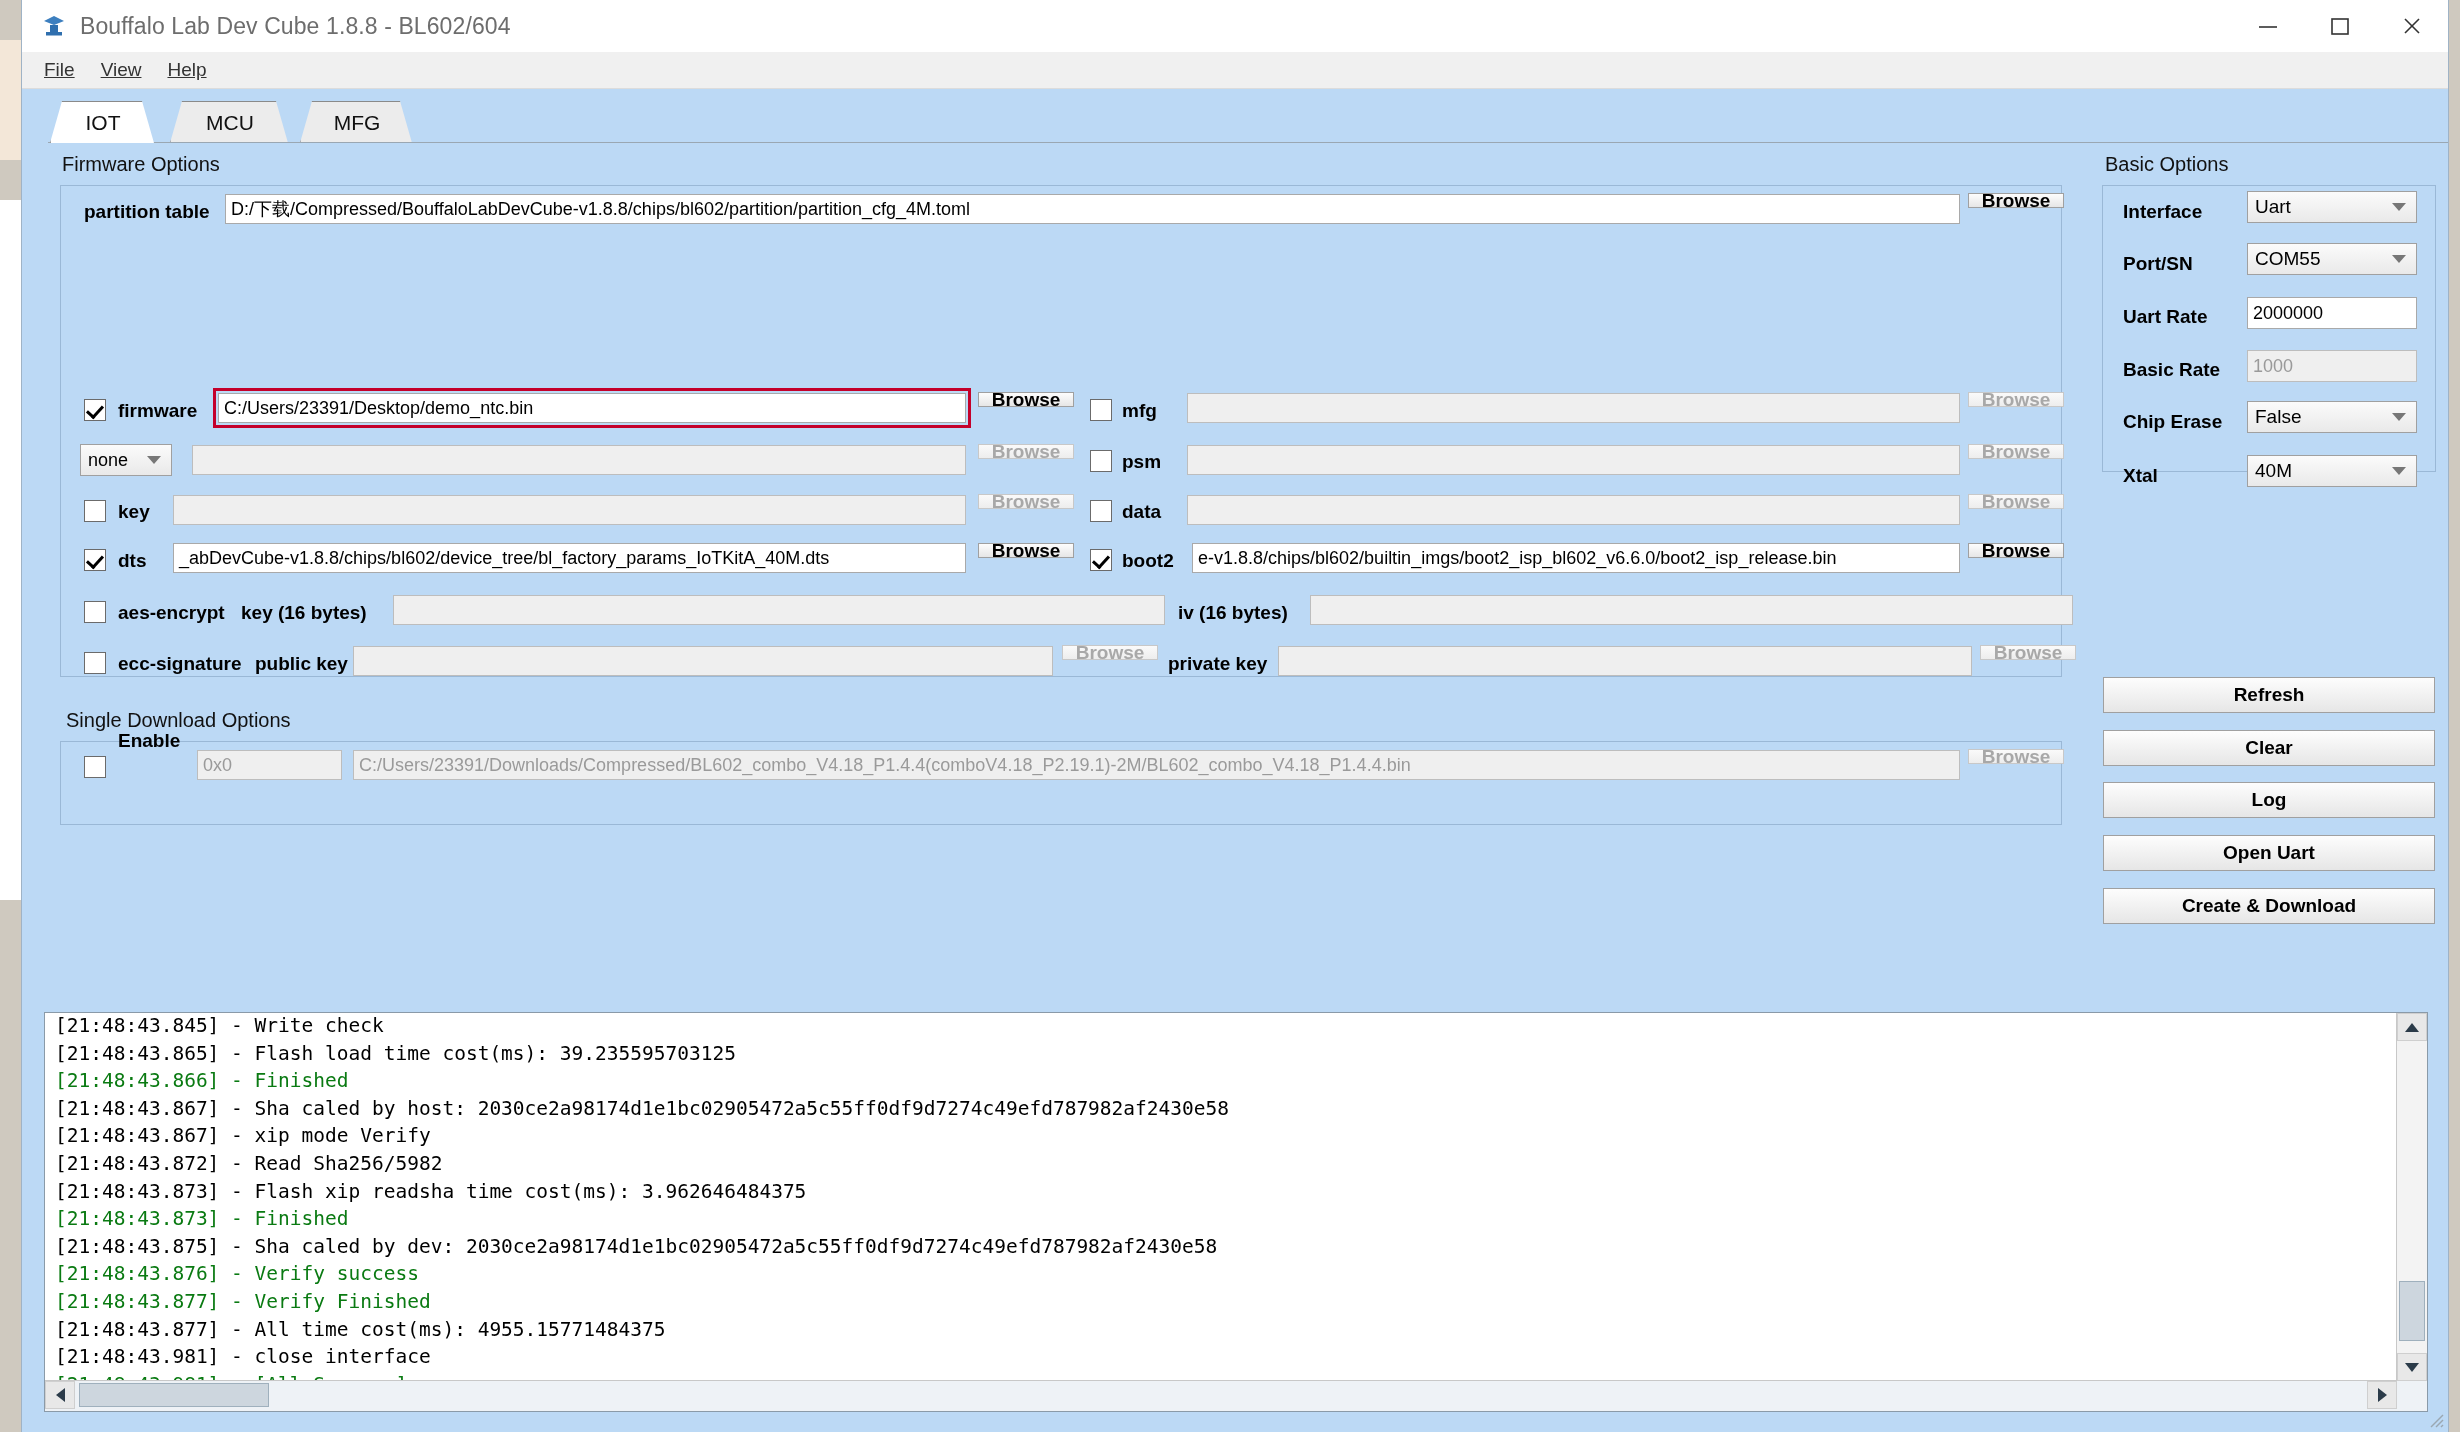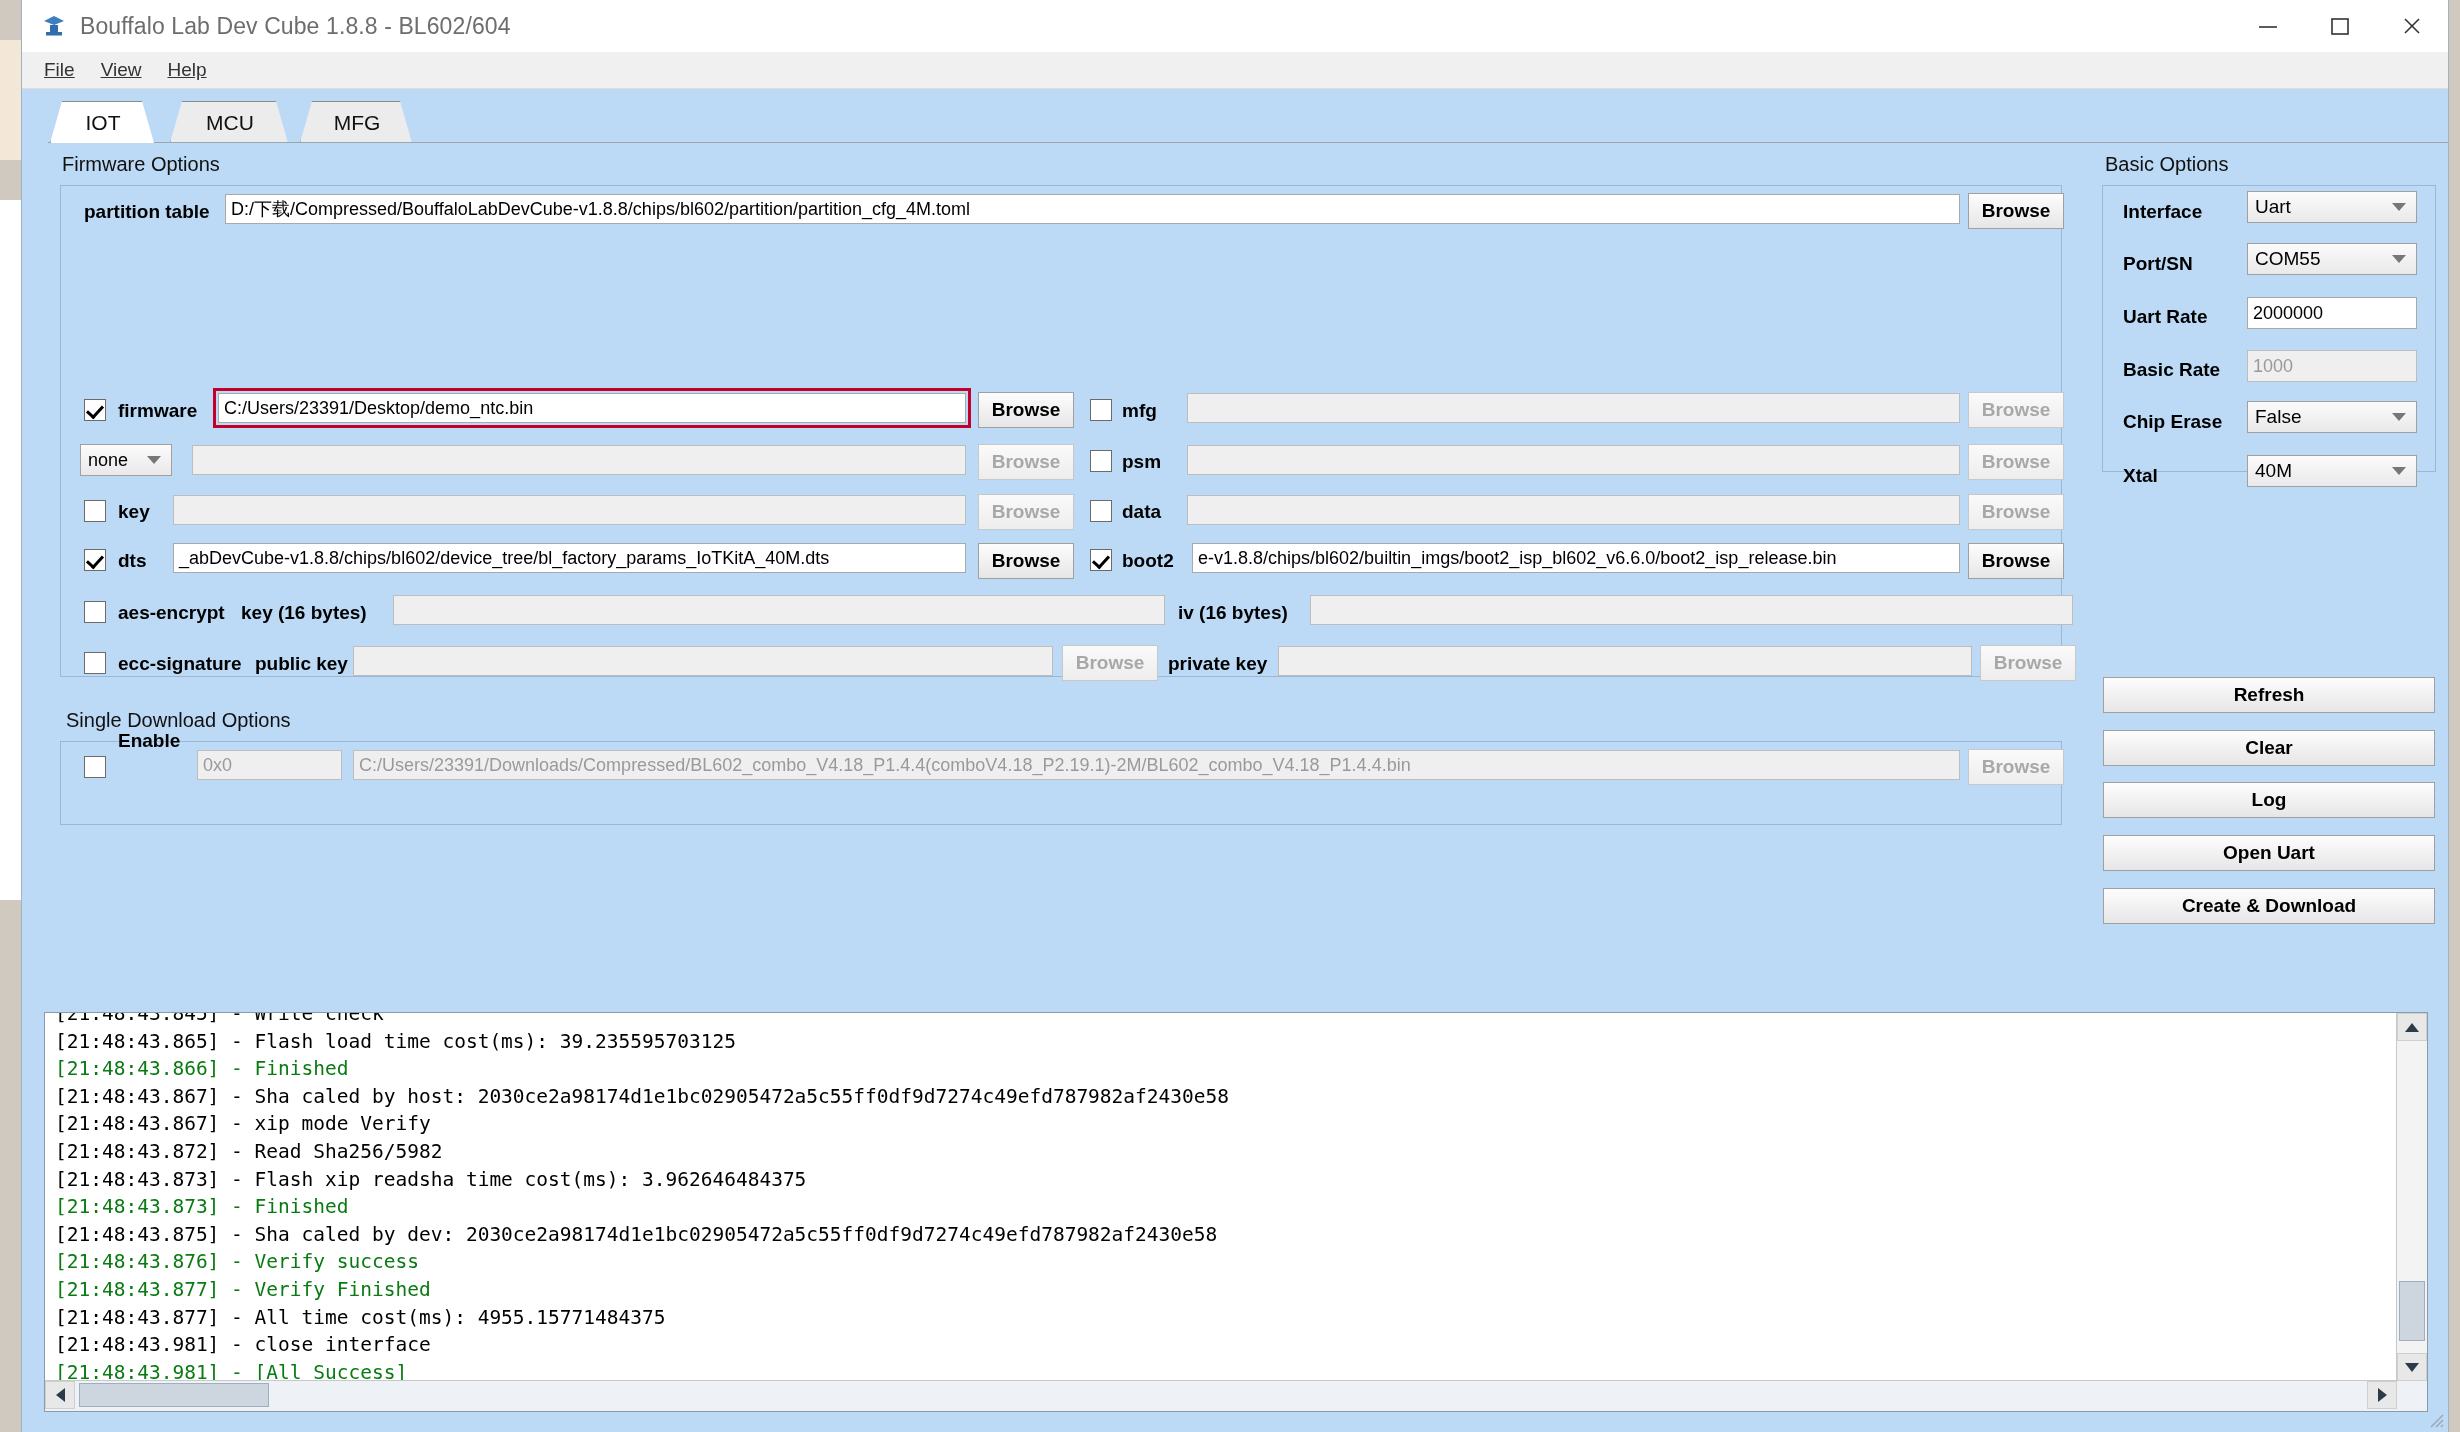--- a/index.html
+++ b/index.html
@@ -66,21 +66,21 @@
   .txtin{
     position:absolute;height:30px;box-sizing:border-box;
     border:1px solid #a9a9a9;background:#ffffff;
     font-size:18px;color:#000;
     display:flex;align-items:center;padding-left:5px;
     white-space:nowrap;overflow:hidden;
   }
   .txtin.dis{background:#efefef;color:#9a9a9a;border:1px solid #bdbdbd;}
 
   .btn{
-    position:absolute;height:36px;box-sizing:border-box;
+    position:absolute;height:15px;box-sizing:border-box;
     border:1px solid #a0a0a0;
     background:linear-gradient(#fdfdfd,#e6e6e6);
     font-size:19px;color:#000;font-weight:bold;
     display:flex;align-items:center;justify-content:center;
   }
   .btn.dis{color:#a8a8a8;background:linear-gradient(#fafafa,#ededed);border-color:#c8c8c8;}
 
   .cb{
     position:absolute;width:22px;height:22px;box-sizing:border-box;
     border:1px solid #6b6b6b;background:#ffffff;
@@ -113,21 +113,21 @@
   
   .console-wrap{
     position:absolute;left:22px;top:1012px;width:2384px;height:400px;
     background:#ffffff;border:1px solid #8a9aa8;box-sizing:border-box;
   }
   .console{
     position:absolute;left:0;top:0;right:30px;bottom:30px;
     overflow:hidden;
     font-family:"DejaVu Sans Mono","Liberation Mono",monospace;
     font-size:19.5px;line-height:27.6px;
-    padding-left:10px;padding-top:0px;color:#000;
+    padding-left:10px;padding-top:12px;color:#000;
   }
   .logline{white-space:pre;}
   .logline.g{color:#0a7a12;}
   .logline.clip{margin-top:-13px;}
 
   .vscroll{position:absolute;right:0;top:0;width:30px;bottom:30px;background:#f3f3f3;border-left:1px solid #c8c8c8;}
   .vscroll .arrow{position:absolute;left:0;width:30px;height:28px;background:#e8e8e8;border:1px solid #cfcfcf;box-sizing:border-box;display:flex;align-items:center;justify-content:center;}
   .vscroll .arrow.up{top:0;}
   .vscroll .arrow.down{bottom:0;}
   .vscroll .thumb{position:absolute;left:2px;width:26px;bottom:40px;height:60px;background:#cdd6de;border:1px solid #9fb0bd;box-sizing:border-box;}

